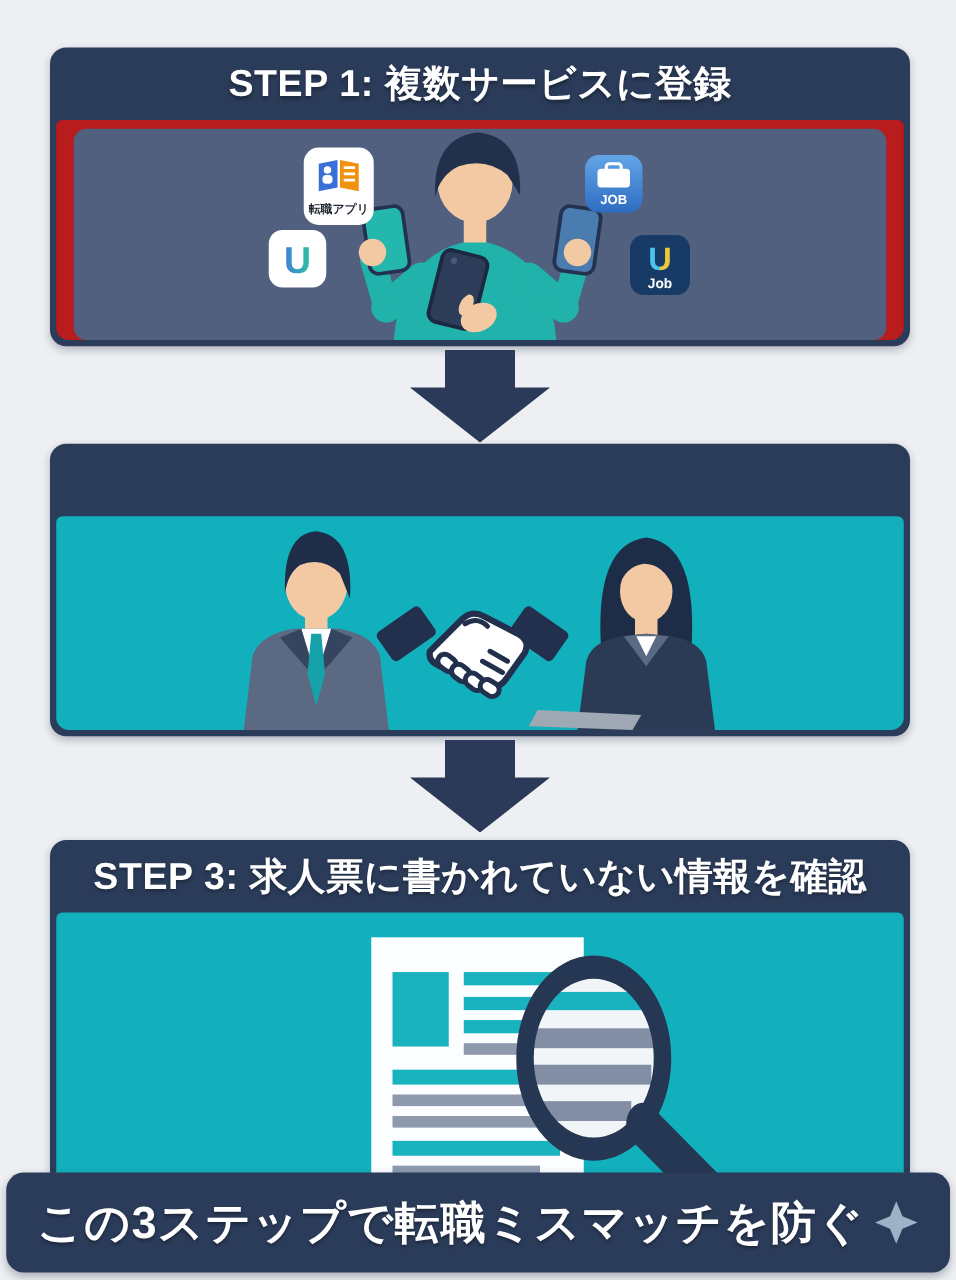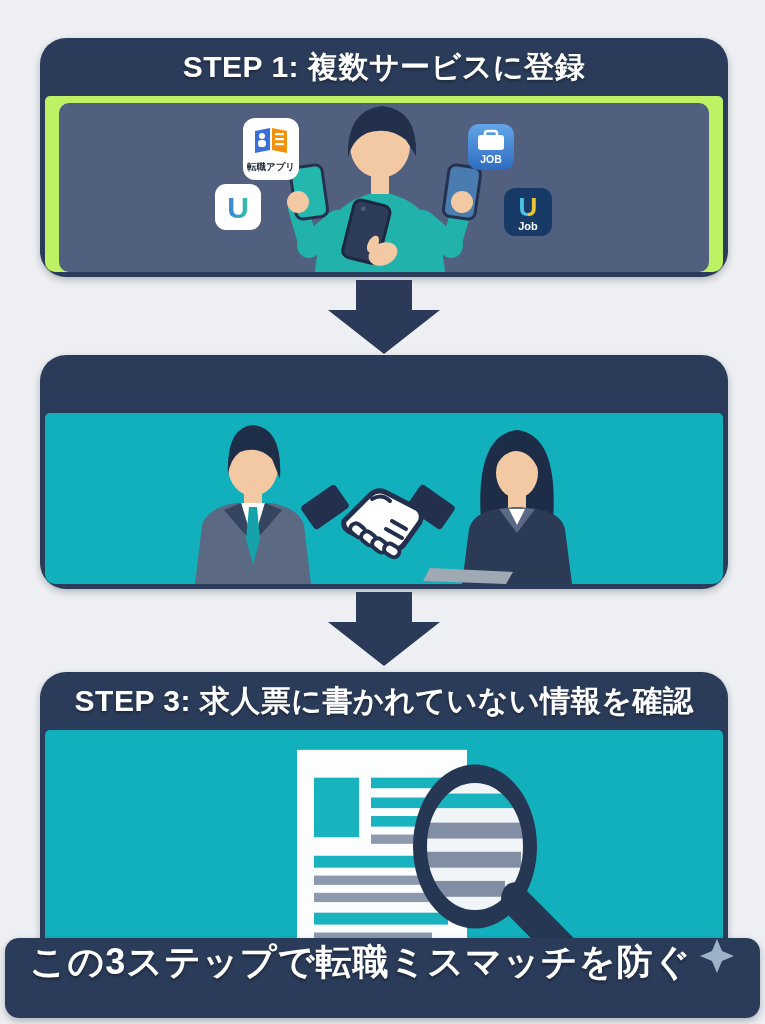--- a/index.html
+++ b/index.html
@@ -3,47 +3,47 @@
 <meta charset="utf-8">
 <style>
   html,body{margin:0;padding:0;}
   body{background:#cfd3da;font-family:"Liberation Sans","DejaVu Sans",sans-serif;}
   .canvas{
     position:relative;width:765px;height:1024px;margin:0 auto;
     background:#edeff2;overflow:hidden;
   }
   .panel{
     position:absolute;left:40px;width:688px;
-    background:#2b3c5a;border-radius:26px;
+    background:#2b3c5a;border-radius:13px;
     box-shadow:0 3px 7px rgba(25,35,55,.28);
   }
   .panel-1{top:38px;height:239px;}
   .panel-2{top:355px;height:234px;}
   .panel-3{top:672px;height:292px;}
   .step-header{
     height:58px;display:flex;align-items:center;justify-content:center;
   }
   .step-title{
     color:#ffffff;font-weight:bold;font-size:30px;letter-spacing:.5px;
     text-shadow:0 2px 3px rgba(0,0,0,.35);white-space:nowrap;
   }
   .panel-body{
     position:absolute;left:5px;right:5px;bottom:5px;top:58px;
     border-radius:5px 5px 10px 10px;overflow:hidden;
   }
-  .body-slate{background:#bef264;}
+  .body-slate{background:#b91c1c;}
   .body-teal{background:#12b0bd;}
   .panel-body svg{position:absolute;inset:0;width:100%;height:100%;display:block;}
   .flow-arrow{position:absolute;left:328px;width:112px;height:74px;}
   .arrow-1{top:280px;}
   .arrow-2{top:592px;}
   .banner{
     position:absolute;left:5px;top:938px;width:755px;height:80px;
     background:#2b3c5a;border-radius:14px;
-    display:flex;justify-content:center;gap:8px;
+    display:flex;align-items:center;justify-content:center;gap:8px;
     box-shadow:0 3px 7px rgba(25,35,55,.3);
   }
   .banner-text{
     color:#ffffff;font-weight:bold;font-size:36px;letter-spacing:1px;
     text-shadow:0 2px 3px rgba(0,0,0,.4);white-space:nowrap;
   }
   .svg-label{font-family:"Liberation Sans","DejaVu Sans",sans-serif;}
 </style>
 </head>
 <body>

